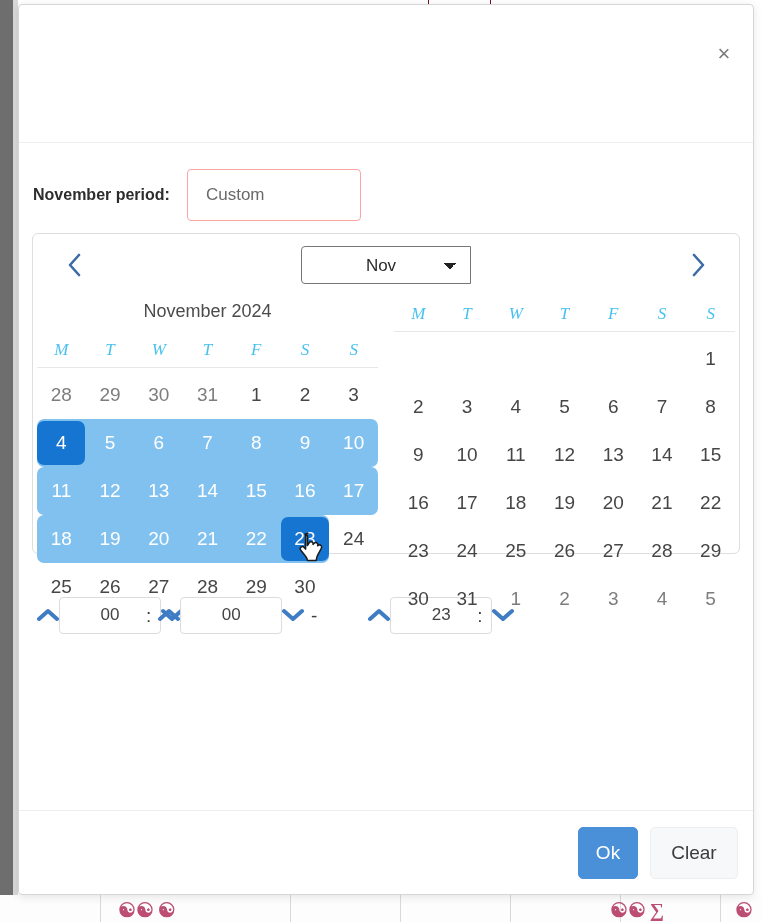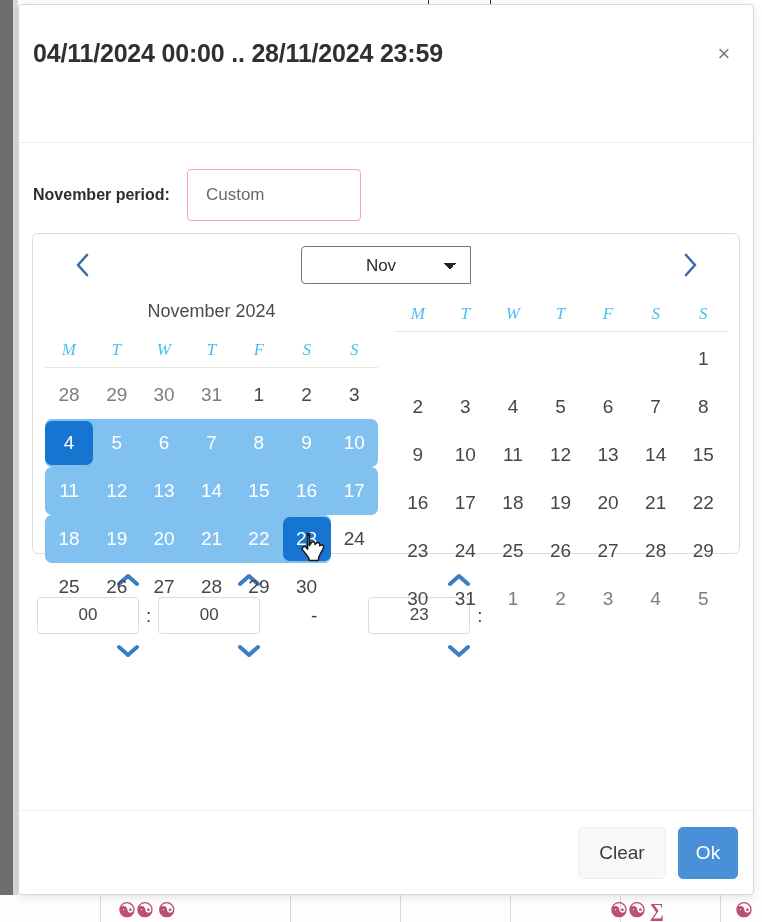--- a/index.html
+++ b/index.html
@@ -105,21 +105,21 @@
     font-family: "Liberation Sans", sans-serif;
   }
 
   
   .calendar-panel {
     margin-top: 12px;
     border: 1px solid #dedede;
     border-radius: 6px;
     background: #fff;
     height: 321px;
-    padding: 0 12px;
+    padding: 0 4px;
     position: relative;
   }
 
   .cal-nav {
     display: flex; align-items: center; justify-content: center;
     height: 62px;
     position: relative;
   }
   .nav-arrow {
     position: absolute;
@@ -223,21 +223,21 @@
   }
 
   
   .time-row {
     display: flex; align-items: center;
     margin-top: 6px;
     height: 110px;
     padding-left: 5px;
   }
   .spinner {
-    display: flex; flex-direction: column; align-items: flex-end;
+    display: flex; align-items: center;
     width: 102px;
   }
   .spin-arrow {
     height: 24px; display: flex; align-items: center; justify-content: center;
     cursor: pointer;
   }
   .spin-field {
     width: 102px; height: 37px;
     border: 1px solid #dcdcdc;
     border-radius: 4px;
@@ -304,21 +304,20 @@
     <div class="bd-gridline" style="left:720px"></div>
     <div class="bd-blob" style="left:118px">☯☯ ☯</div>
     <div class="bd-blob" style="left:610px">☯☯ ∑</div>
     <div class="bd-blob" style="left:735px">☯</div>
   </div>
 </div>
 
 <div id="modal">
 
   <div class="modal-header">
-    <div class="modal-title">04/11/2024 00:00 .. 28/11/2024 23:59</div>
     <button class="close-btn">×</button>
   </div>
 
   <div class="modal-body">
 
     <div class="period-row">
       <div class="period-label">November period:</div>
       <input class="period-input" type="text" value="Custom" style="">
     </div>
 
@@ -654,16 +653,16 @@
           </svg>
         </div>
       </div>
 
       <div class="colon">:</div>
 
     </div>
   </div>
 
   <div class="modal-footer">
+    <button class="btn btn-ok">Ok</button>
     <button class="btn btn-clear">Clear</button>
-    <button class="btn btn-ok">Ok</button>
   </div>
 </div>
 
 </body></html>

